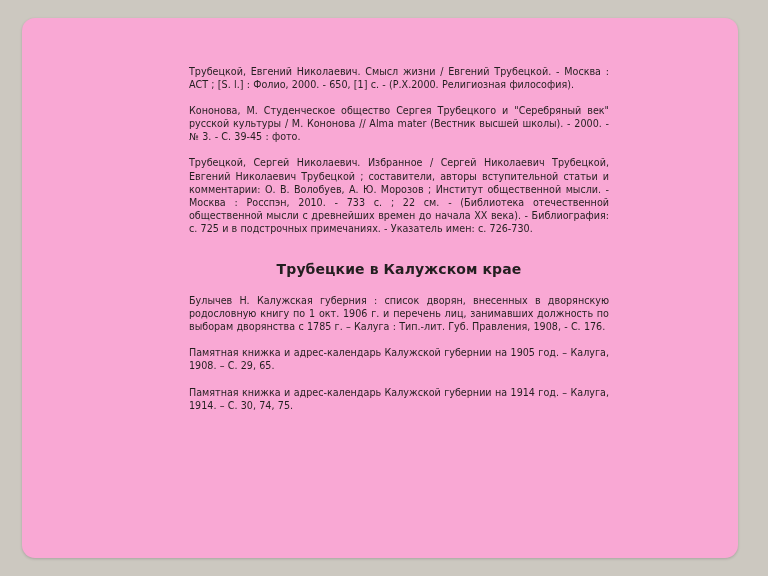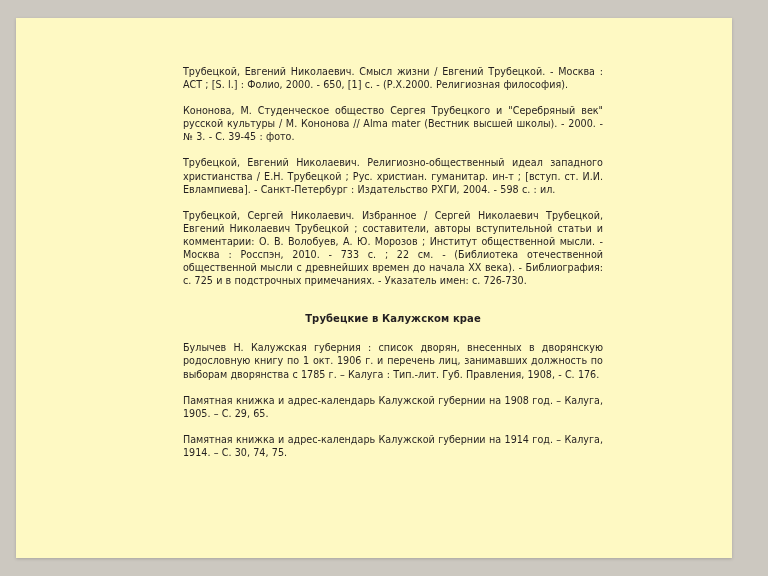--- a/index.html
+++ b/index.html
@@ -8,64 +8,64 @@
   }
   body {
     width: 768px;
     height: 576px;
     background: #ccc8c0;
     font-family: "DejaVu Sans", sans-serif;
     overflow: hidden;
   }
   .slide {
     position: absolute;
-    left: 16px;
+    left: 22px;
     top: 18px;
     width: 716px;
     height: 540px;
-    background: #fef9c3;
+    background: #f9a8d4;
     box-shadow: 0 1px 3px rgba(0,0,0,0.18);
+    border-radius: 13px;
   }
   .content {
     position: absolute;
     left: 167px;
     top: 47px;
     width: 420px;
   }
   .para {
     font-size: 9.6px;
     line-height: 13.1px;
     color: #231f20;
     text-align: justify;
     margin: 0 0 13px 0;
     word-spacing: 0.2px;
   }
   .para:last-child {
     margin-bottom: 4px;
   }
   .heading {
-    font-size: 10px;
+    font-size: 14px;
     font-weight: bold;
     color: #231f20;
     text-align: center;
     margin: 26px 0 17px 0;
     letter-spacing: 0.1px;
   }
 </style>
 </head>
 <body>
 
 <div class="slide">
   <div class="content">
 
     <p class="para">Трубецкой, Евгений Николаевич. Смысл жизни / Евгений Трубецкой. - Москва : АСТ ; [S. l.] : Фолио, 2000. - 650, [1] с. - (Р.Х.2000. Религиозная философия).</p>
     <p class="para">Кононова, М.  Студенческое общество Сергея Трубецкого и "Серебряный век" русской культуры / М. Кононова // Alma mater (Вестник высшей школы). - 2000. - № 3. - С. 39-45 : фото.</p>
-    <p class="para">Трубецкой, Евгений Николаевич. Религиозно-общественный идеал западного христианства / Е.Н. Трубецкой ; Рус. христиан. гуманитар. ин-т ; [вступ. ст. И.И. Евлампиева]. - Санкт-Петербург : Издательство РХГИ, 2004. - 598 с. : ил.</p>
     <p class="para">Трубецкой, Сергей Николаевич. Избранное / Сергей Николаевич Трубецкой, Евгений Николаевич Трубецкой ; составители, авторы вступительной статьи и комментарии: О. В. Волобуев, А. Ю. Морозов ; Институт общественной мысли. - Москва : Росспэн, 2010. - 733 с. ; 22 см. - (Библиотека отечественной общественной мысли с древнейших времен до начала ХХ века). - Библиография: с. 725 и в подстрочных примечаниях. - Указатель имен: с. 726-730.</p>
 
     <div class="heading">Трубецкие в Калужском крае</div>
 
     <p class="para">Булычев Н. Калужская губерния : список дворян, внесенных в дворянскую родословную книгу по 1 окт. 1906 г. и перечень лиц, занимавших должность по выборам дворянства с 1785 г. – Калуга : Тип.-лит. Губ. Правления, 1908, - С. 176.</p>
-    <p class="para">Памятная книжка и адрес-календарь Калужской губернии на 1908 год. – Калуга, 1905. – С. 29, 65.</p>
+    <p class="para">Памятная книжка и адрес-календарь Калужской губернии на 1905 год. – Калуга, 1908. – С. 29, 65.</p>
     <p class="para">Памятная книжка и адрес-календарь Калужской губернии на 1914 год. – Калуга, 1914. – С. 30, 74, 75.</p>
 
   </div>
 </div>
 
 </body></html>

